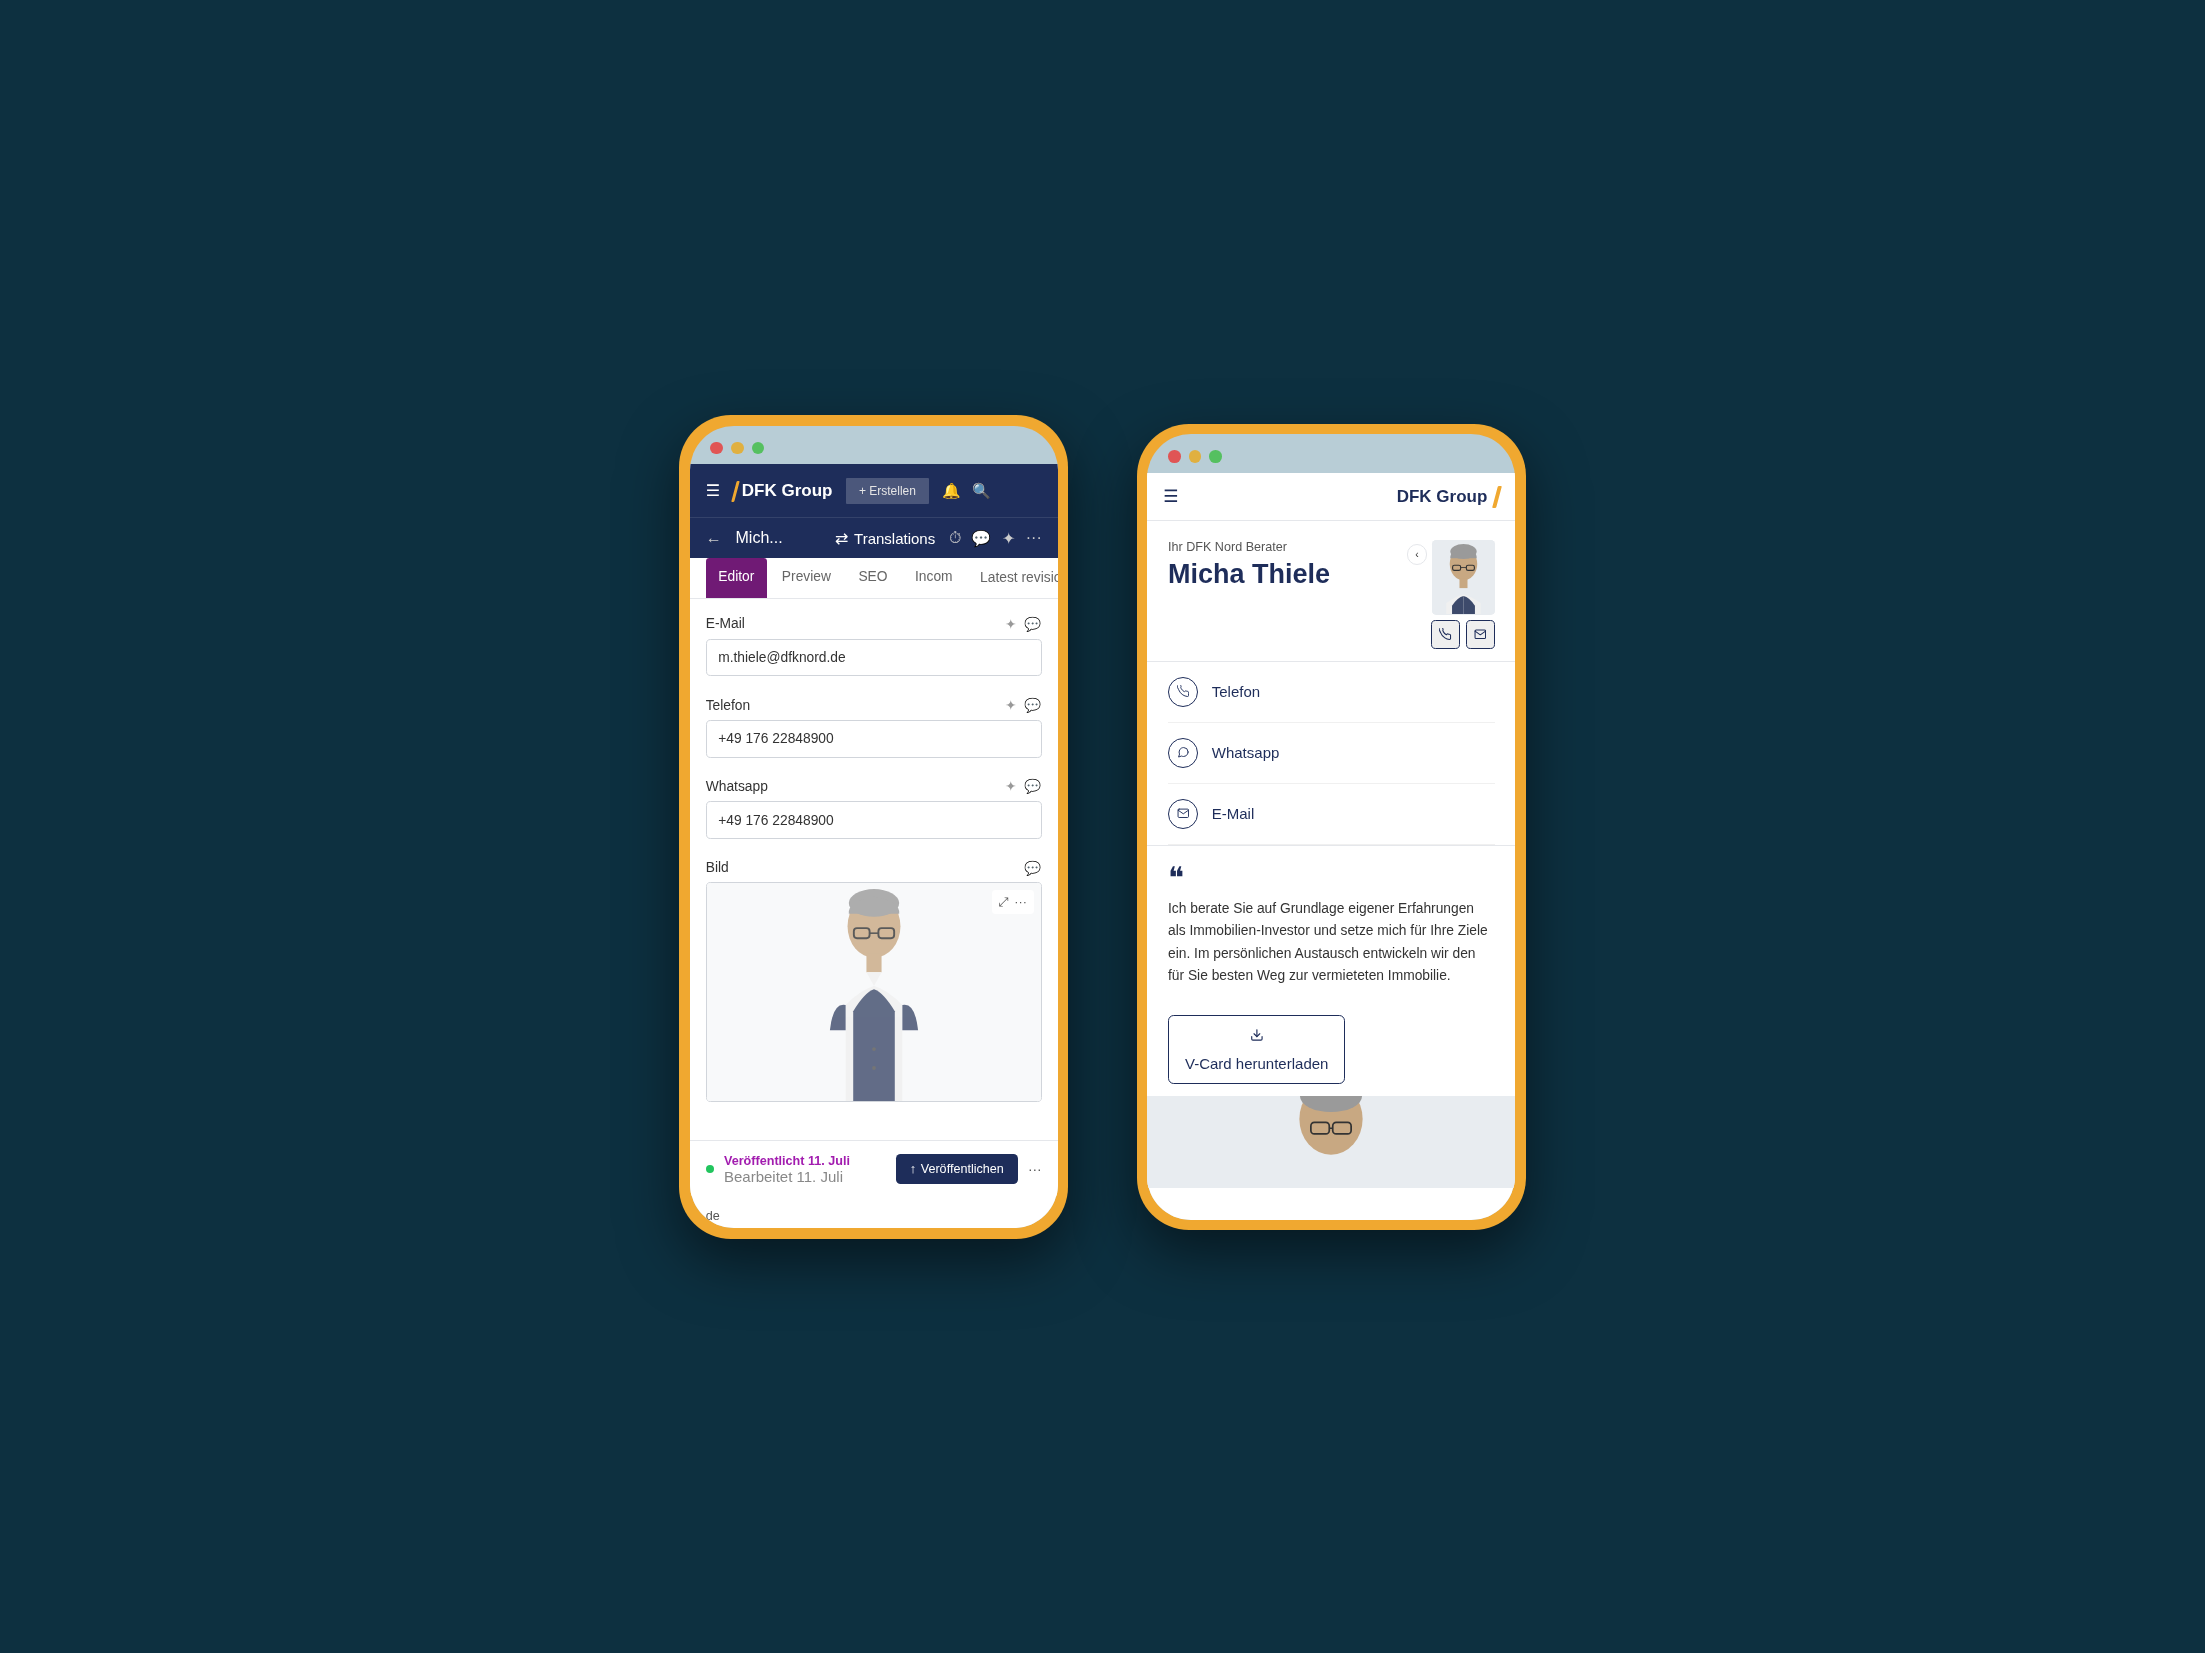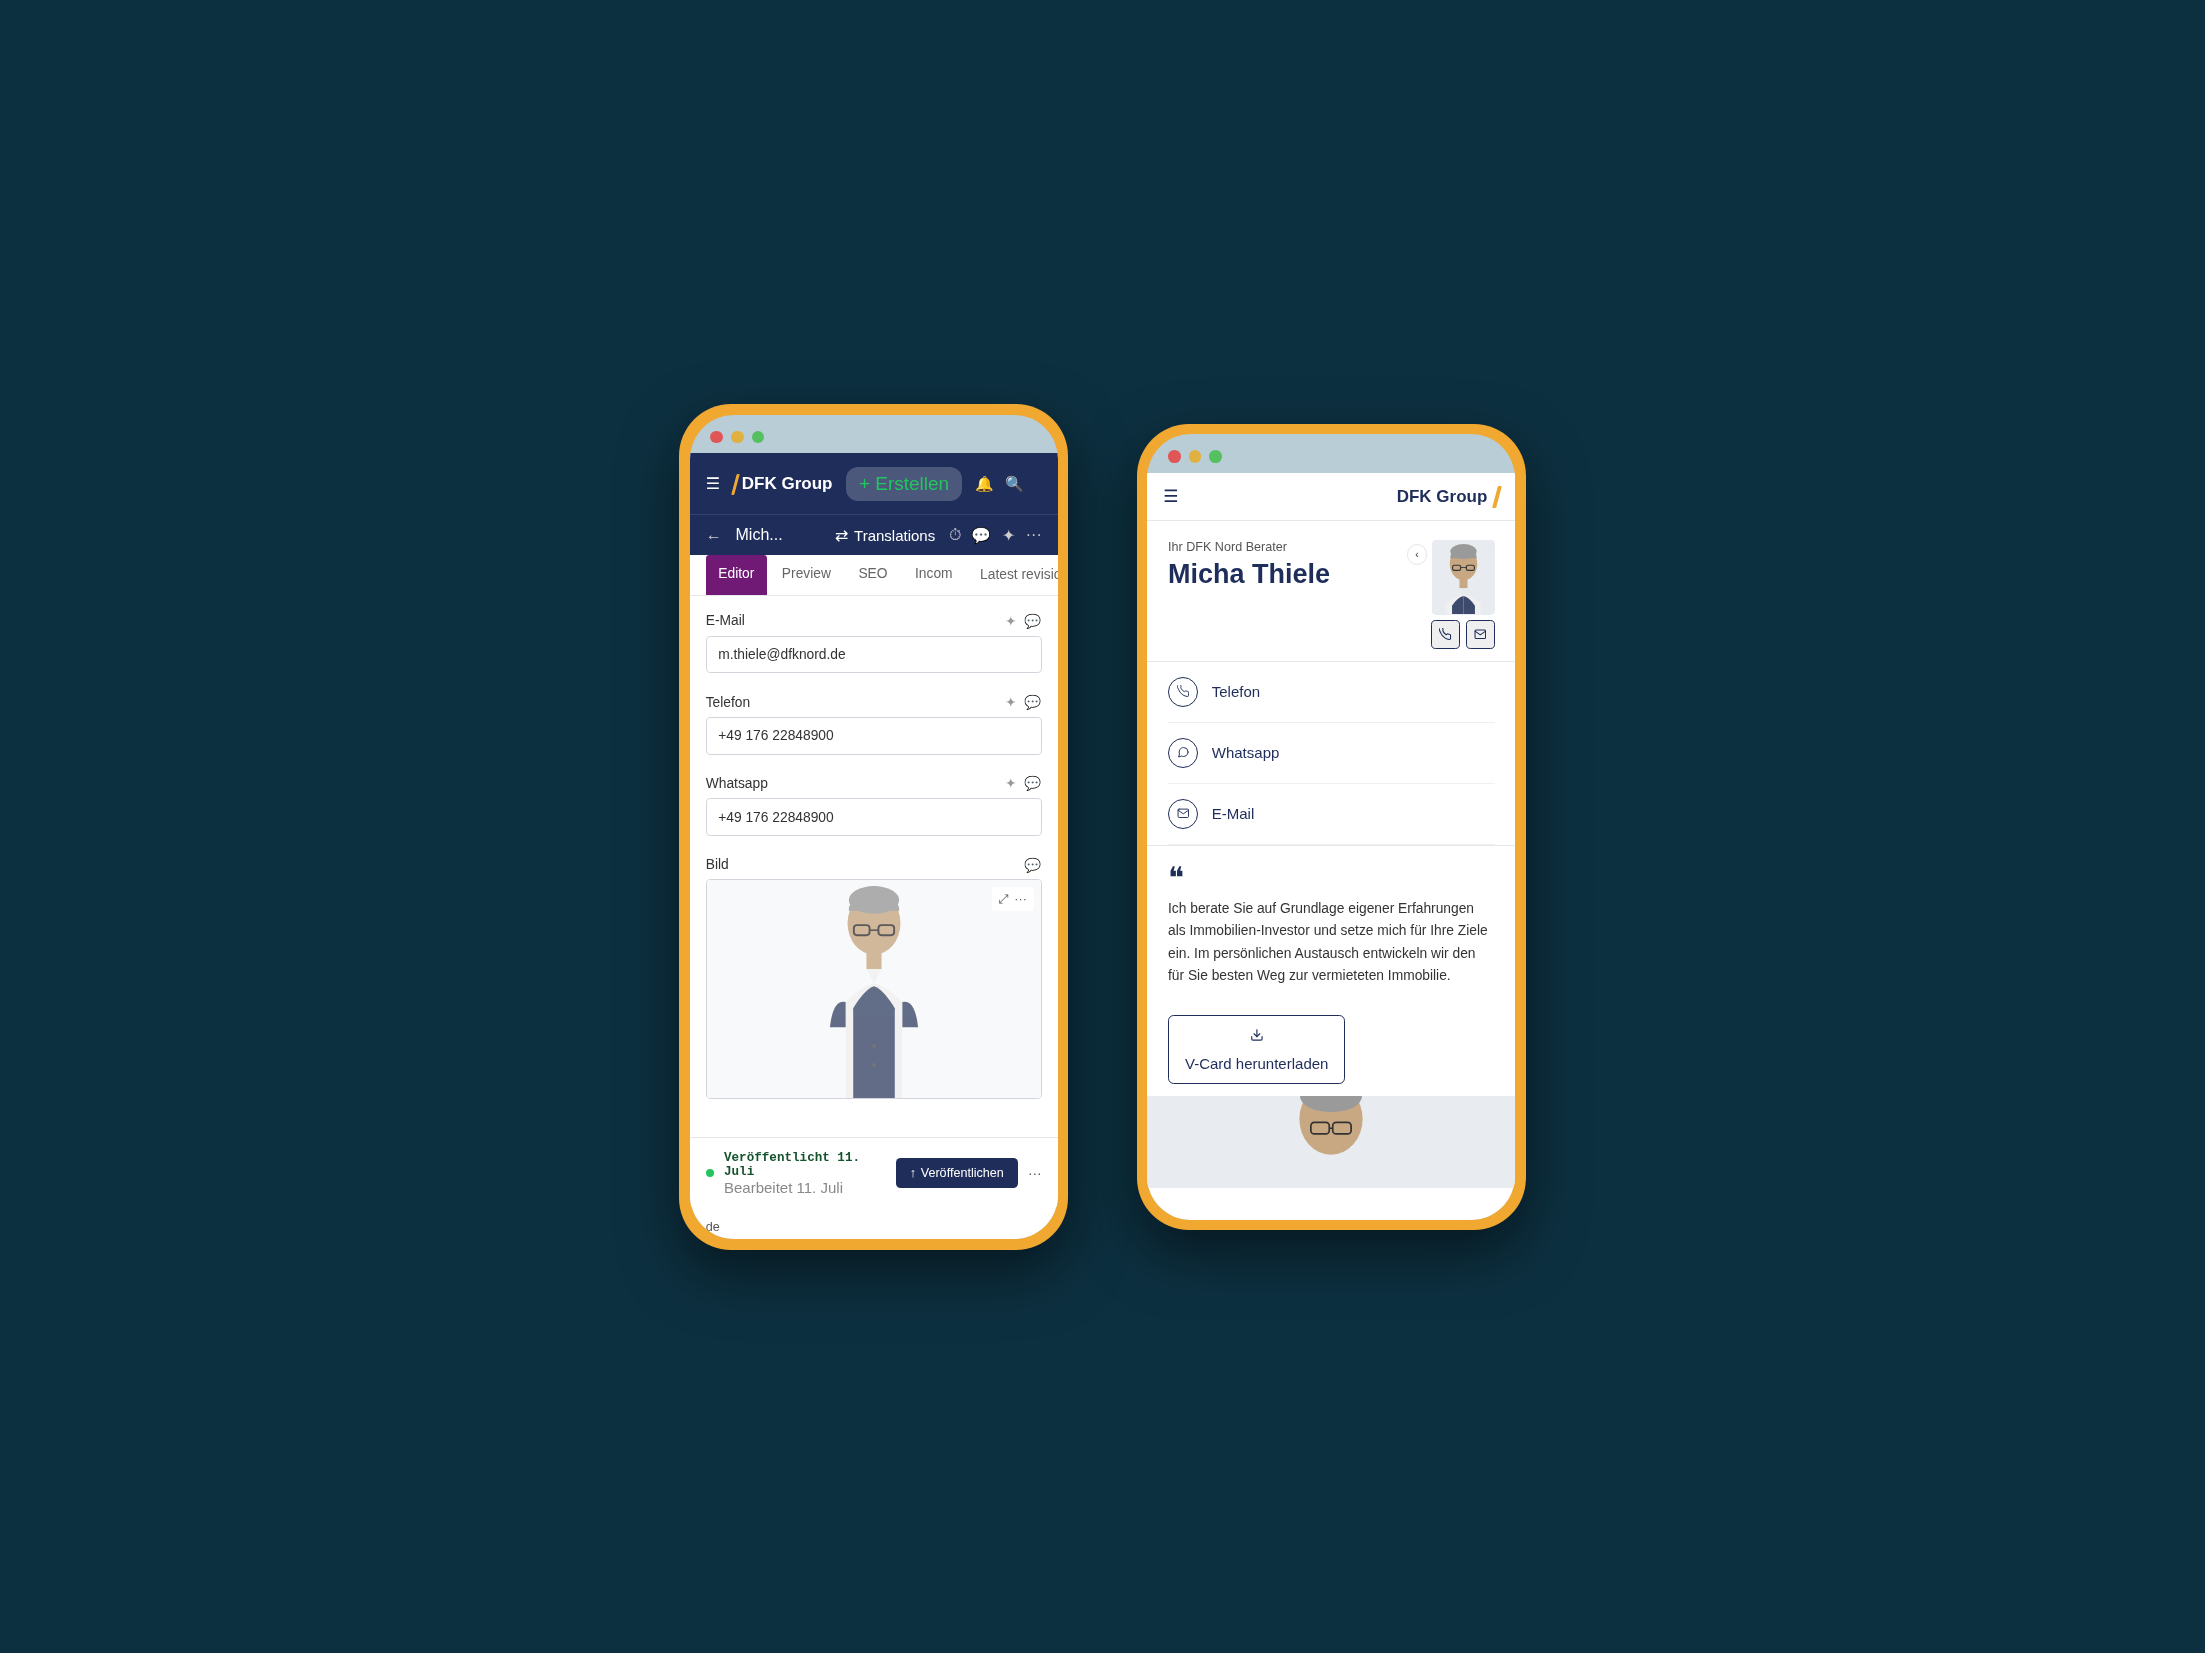--- a/index.html
+++ b/index.html
@@ -90,25 +90,25 @@
     }
 
     .cms-topbar-actions {
       display: flex;
       gap: 11.5px;
       align-items: center;
     }
 
     .cms-topbar-btn {
       background: rgba(255,255,255,0.2);
-      color: #22c55e;
+      color: #e5e5e5;
       border: none;
       padding: 5.7px 12.6px;
-      border-radius: 12px;
-      font-size: 19px;
+      border-radius: 1px;
+      font-size: 12px;
       cursor: pointer;
       display: flex;
       align-items: center;
       gap: 4.6px;
     }
 
     .cms-toolbar {
       background: #1e2d5a;
       border-top: 0.6px solid rgba(255,255,255,0.1);
       padding: 10.3px 16px;
@@ -296,22 +296,21 @@
       flex-shrink: 0;
     }
 
     .status-text-block {
       flex: 1;
     }
 
     .status-title {
       font-size: 12.6px;
       font-weight: 600;
-      color: #14532d;
-      font-family: Liberation Mono, monospace;
+      color: #a21caf;
     }
 
     .status-subtitle {
       font-size: 15px;
       color: #888;
     }
 
     .publish-btn {
       background: #1e2d5a;
       color: #fff;

